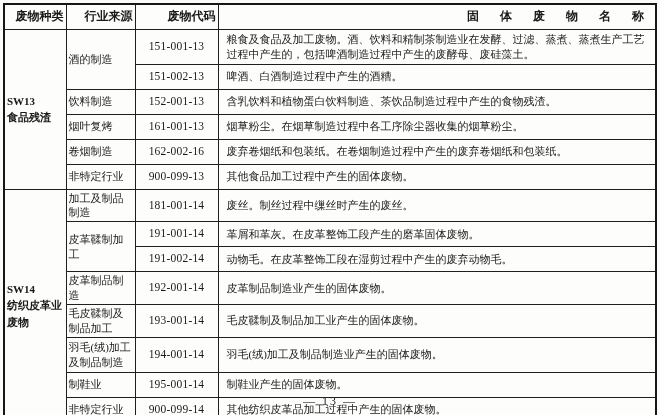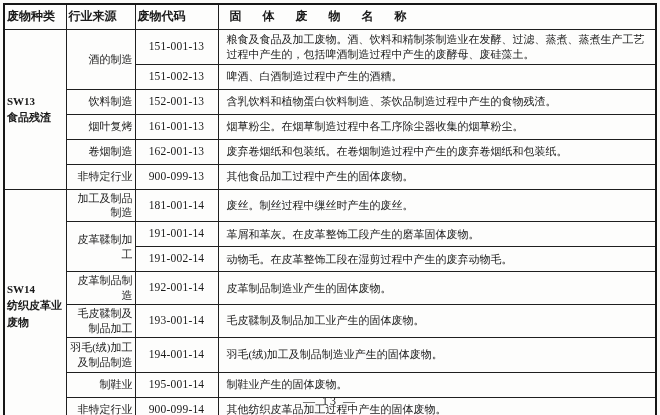--- a/index.html
+++ b/index.html
@@ -24,41 +24,41 @@
     background: #fdfdfc;
   }
   table.waste-table, .waste-table th, .waste-table td {
     border: 1px solid #1f1f1f;
   }
   table.waste-table { border: 2px solid #161616; }
   .waste-table th {
     font-size: 12px;
     font-weight: bold;
     height: 24px;
-    text-align: left;
+    text-align: right;
     vertical-align: middle;
     padding: 1px 2px;
   }
   .waste-table td {
     font-size: 11px;
     vertical-align: middle;
     padding: 1px 2px;
     line-height: 1.35;
   }
   .col-category { width: 62px; }
   .col-industry { width: 69px; }
   .col-code     { width: 83px; }
   .col-name     { width: auto; }
   td.cat {
     font-weight: bold;
     font-size: 11px;
     line-height: 1.5;
   }
   td.industry {
-    text-align: right;
+    text-align: left;
     font-size: 11px;
   }
   td.code {
     text-align: center;
     font-size: 11.5px;
     letter-spacing: 0.2px;
     white-space: nowrap;
     font-family: Liberation Serif, serif;
   }
   td.name {
@@ -120,21 +120,21 @@
         <td class="code">152-001-13</td>
         <td class="name">含乳饮料和植物蛋白饮料制造、茶饮品制造过程中产生的食物残渣。</td>
       </tr>
       <tr class="h1">
         <td class="industry">烟叶复烤</td>
         <td class="code">161-001-13</td>
         <td class="name">烟草粉尘。在烟草制造过程中各工序除尘器收集的烟草粉尘。</td>
       </tr>
       <tr class="h1">
         <td class="industry">卷烟制造</td>
-        <td class="code">162-001-13</td>
+        <td class="code">162-002-16</td>
         <td class="name">废弃卷烟纸和包装纸。在卷烟制造过程中产生的废弃卷烟纸和包装纸。</td>
       </tr>
       <tr class="h1">
         <td class="industry">非特定行业</td>
         <td class="code">900-099-13</td>
         <td class="name">其他食品加工过程中产生的固体废物。</td>
       </tr>
 
       <tr class="h1">
         <td class="cat" rowspan="8">

